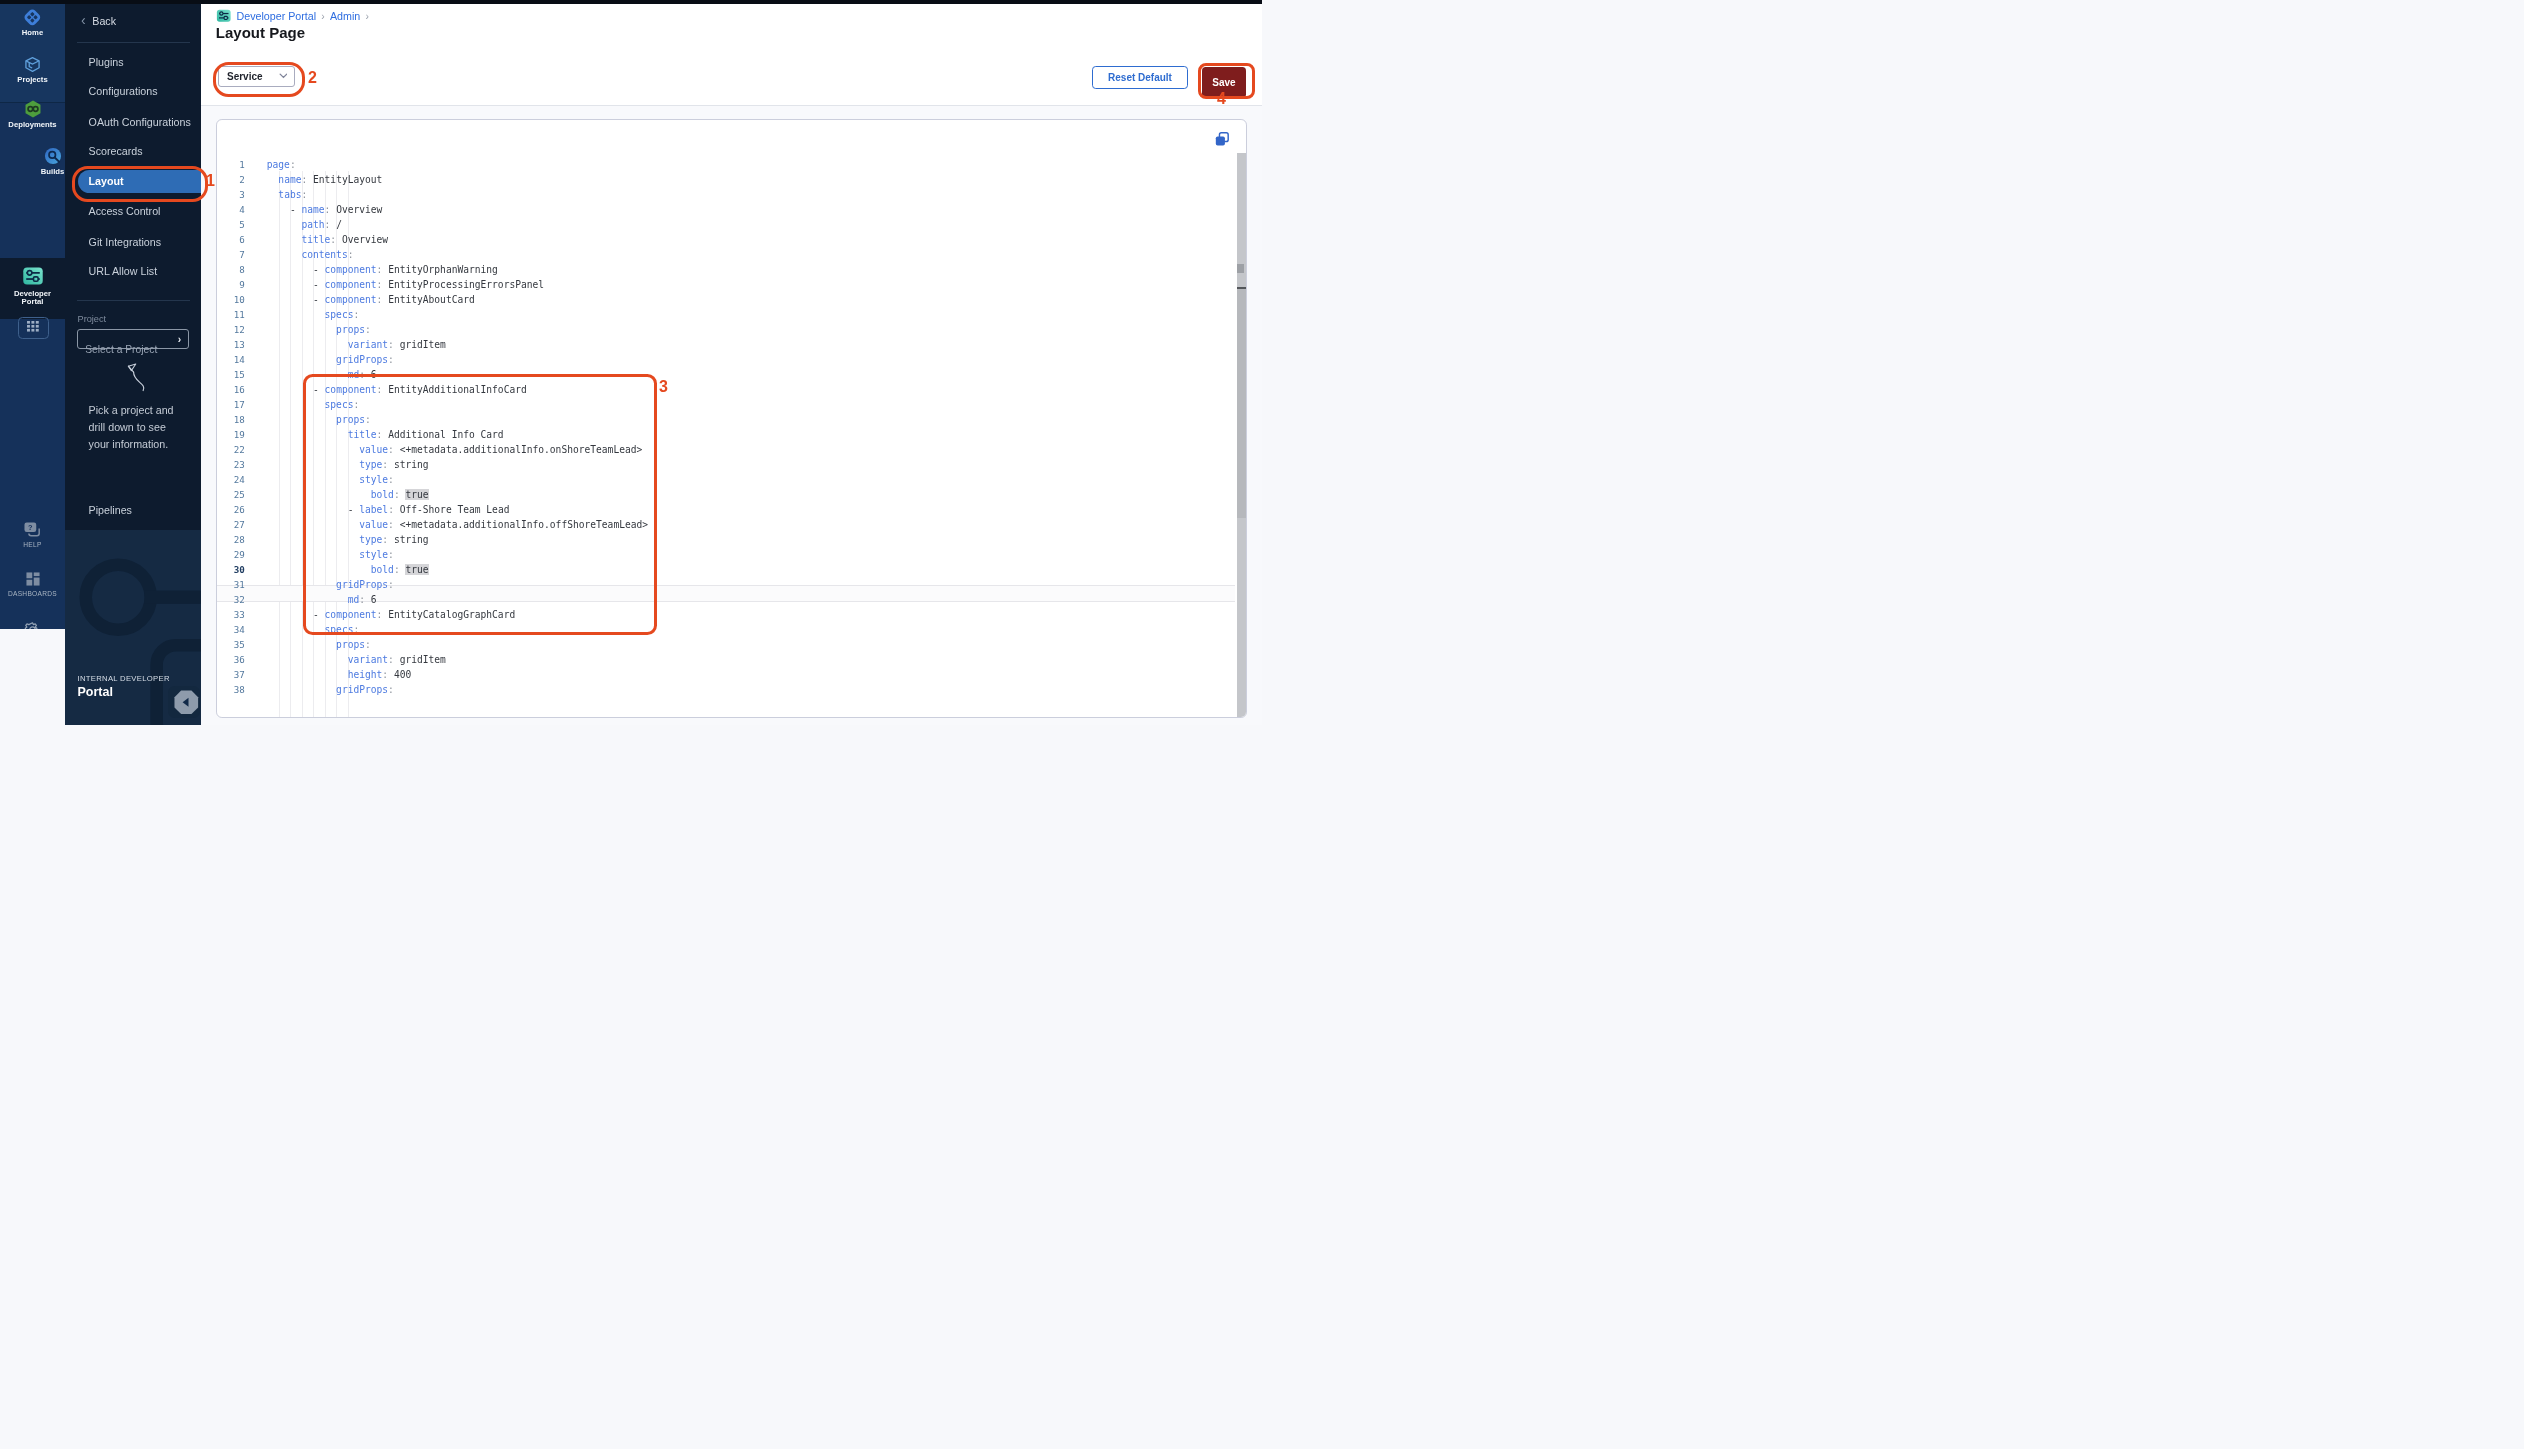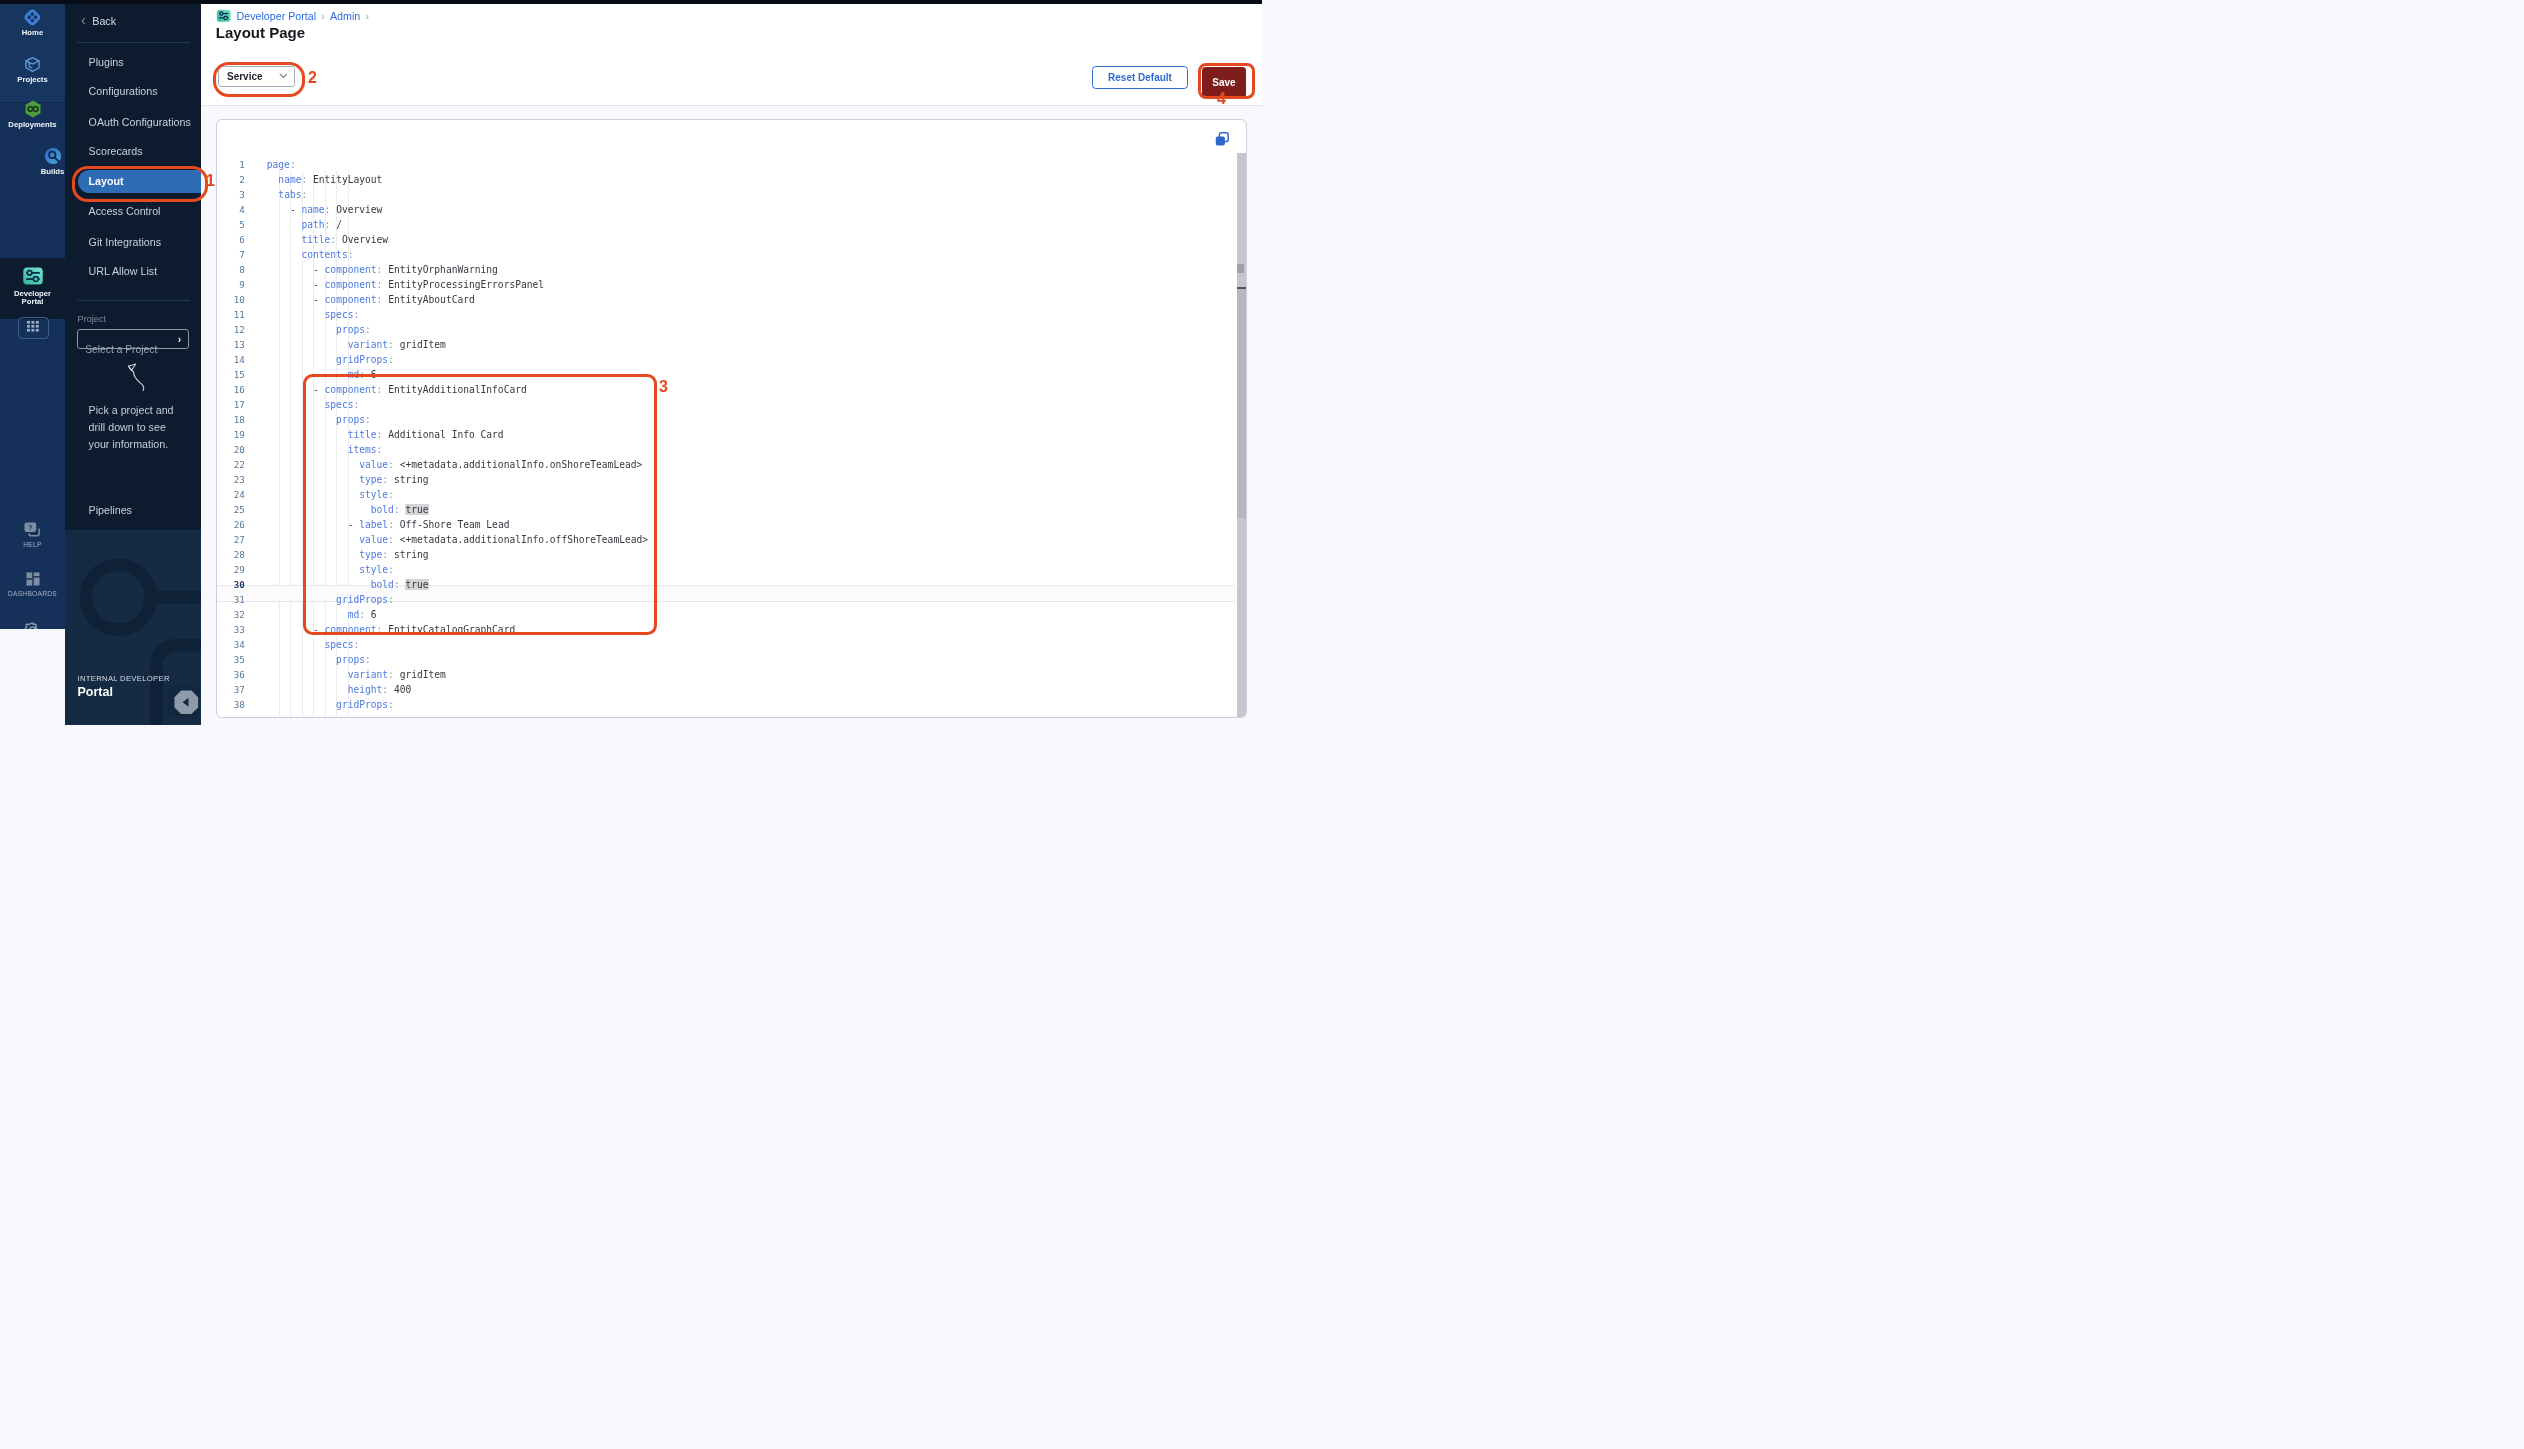--- a/index.html
+++ b/index.html
@@ -321,21 +321,20 @@
         <div class="crow"><span class="lnn">10</span><span class="ct">        <span class="tk-dash">- </span><span class="tk-key">component</span><span class="tk-colon">:</span> <span class="tk-val">EntityAboutCard</span></span></div>
         <div class="crow"><span class="lnn">11</span><span class="ct">          <span class="tk-key">specs</span><span class="tk-colon">:</span></span></div>
         <div class="crow"><span class="lnn">12</span><span class="ct">            <span class="tk-key">props</span><span class="tk-colon">:</span></span></div>
         <div class="crow"><span class="lnn">13</span><span class="ct">              <span class="tk-key">variant</span><span class="tk-colon">:</span> <span class="tk-val">gridItem</span></span></div>
         <div class="crow"><span class="lnn">14</span><span class="ct">            <span class="tk-key">gridProps</span><span class="tk-colon">:</span></span></div>
         <div class="crow"><span class="lnn">15</span><span class="ct">              <span class="tk-key">md</span><span class="tk-colon">:</span> <span class="tk-val">6</span></span></div>
         <div class="crow"><span class="lnn">16</span><span class="ct">        <span class="tk-dash">- </span><span class="tk-key">component</span><span class="tk-colon">:</span> <span class="tk-val">EntityAdditionalInfoCard</span></span></div>
         <div class="crow"><span class="lnn">17</span><span class="ct">          <span class="tk-key">specs</span><span class="tk-colon">:</span></span></div>
         <div class="crow"><span class="lnn">18</span><span class="ct">            <span class="tk-key">props</span><span class="tk-colon">:</span></span></div>
         <div class="crow"><span class="lnn">19</span><span class="ct">              <span class="tk-key">title</span><span class="tk-colon">:</span> <span class="tk-val">Additional Info Card</span></span></div>
-        <div class="crow"><span class="lnn">20</span><span class="ct">              <span class="tk-key">items</span><span class="tk-colon">:</span></span></div>
         <div class="crow"><span class="lnn">22</span><span class="ct">                <span class="tk-key">value</span><span class="tk-colon">:</span> <span class="tk-val">&lt;+metadata.additionalInfo.onShoreTeamLead&gt;</span></span></div>
         <div class="crow"><span class="lnn">23</span><span class="ct">                <span class="tk-key">type</span><span class="tk-colon">:</span> <span class="tk-val">string</span></span></div>
         <div class="crow"><span class="lnn">24</span><span class="ct">                <span class="tk-key">style</span><span class="tk-colon">:</span></span></div>
         <div class="crow"><span class="lnn">25</span><span class="ct">                  <span class="tk-key">bold</span><span class="tk-colon">:</span> <span class="tk-val vh">true</span></span></div>
         <div class="crow"><span class="lnn">26</span><span class="ct">              <span class="tk-dash">- </span><span class="tk-key">label</span><span class="tk-colon">:</span> <span class="tk-val">Off-Shore Team Lead</span></span></div>
         <div class="crow"><span class="lnn">27</span><span class="ct">                <span class="tk-key">value</span><span class="tk-colon">:</span> <span class="tk-val">&lt;+metadata.additionalInfo.offShoreTeamLead&gt;</span></span></div>
         <div class="crow"><span class="lnn">28</span><span class="ct">                <span class="tk-key">type</span><span class="tk-colon">:</span> <span class="tk-val">string</span></span></div>
         <div class="crow"><span class="lnn">29</span><span class="ct">                <span class="tk-key">style</span><span class="tk-colon">:</span></span></div>
         <div class="crow active"><span class="lnn">30</span><span class="ct">                  <span class="tk-key">bold</span><span class="tk-colon">:</span> <span class="tk-val vh">true</span></span></div>
         <div class="crow"><span class="lnn">31</span><span class="ct">            <span class="tk-key">gridProps</span><span class="tk-colon">:</span></span></div>

